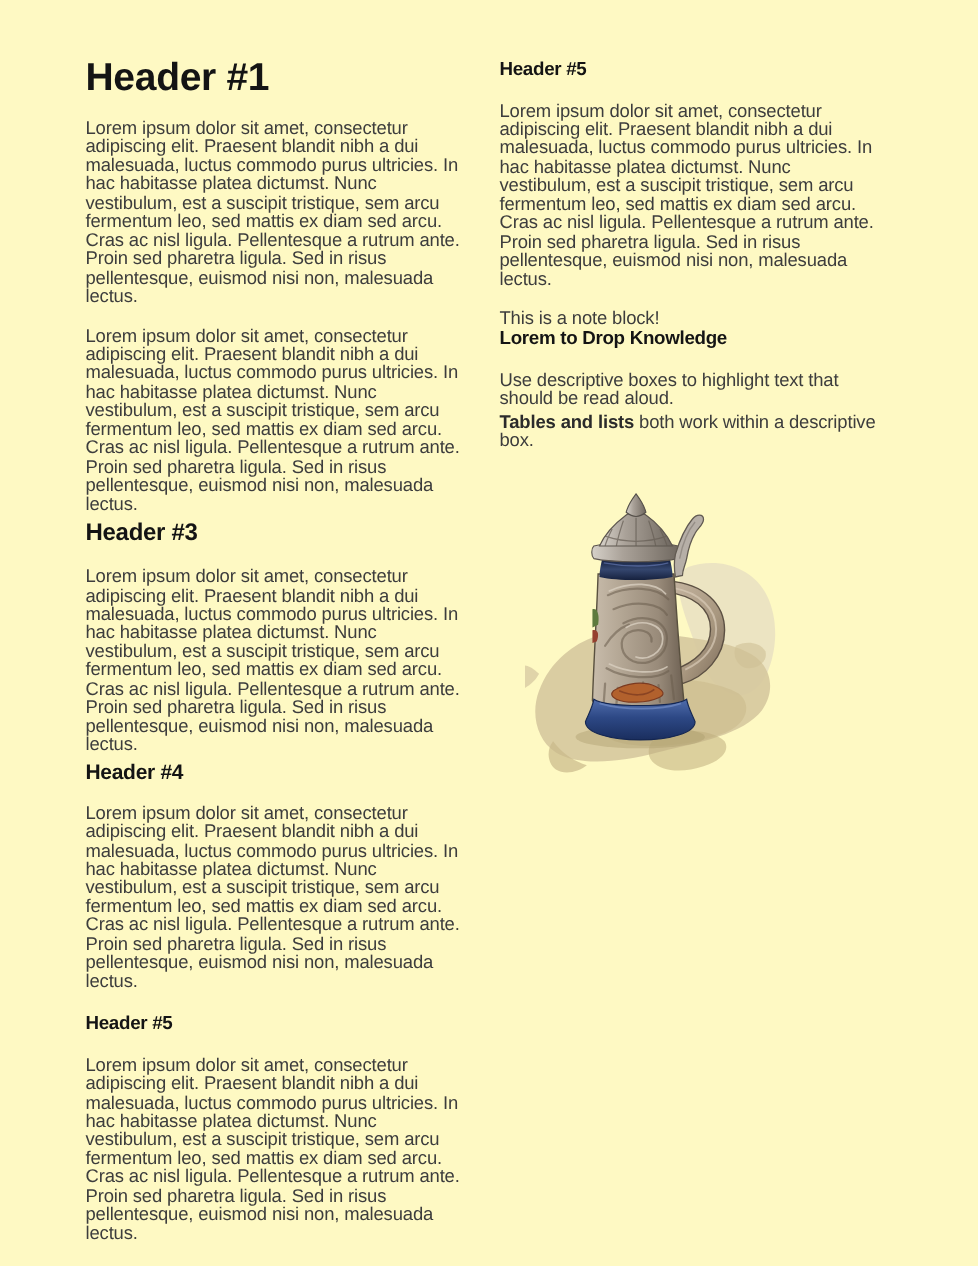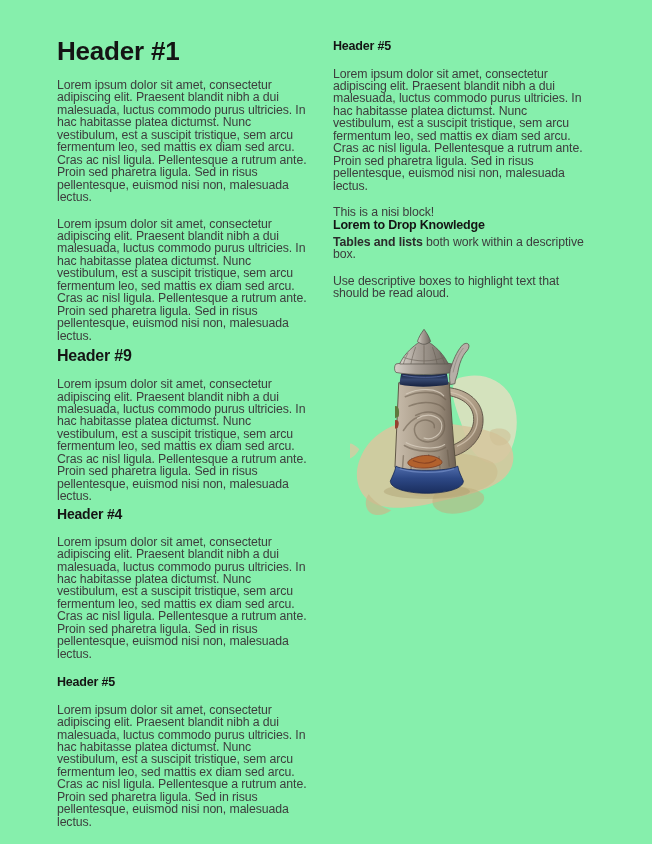--- a/index.html
+++ b/index.html
@@ -3,21 +3,21 @@
 <meta charset="utf-8">
 <style>
   * { margin:0; padding:0; box-sizing:border-box; }
   html,body { background:#ffffff; }
   body {
     width:652px; height:844px; overflow:hidden;
     font-family:"Liberation Sans","DejaVu Sans",sans-serif;
     color:#3d3d3d;
   }
   .page {
-    width:652px; height:844px; background:#86efac;
+    width:652px; height:844px; background:#fef9c3;
     display:flex; gap:23px;
     padding:38px 60px 20px 57px;
   }
   .col { width:253px; flex:0 0 253px; }
 
   p.body {
     font-size:12.3px; line-height:12.45px; letter-spacing:-0.1px;
     color:#3d3d3d; text-align:left;margin-top:14px;
   }
   h1,h2,h3,h4,h5 { color:#141414; font-weight:700; letter-spacing:-0.2px; }
@@ -43,43 +43,43 @@
 
   <div class="col col-left">
     <section>
       <h1>Header #1</h1>
       <p class="body">Lorem ipsum dolor sit amet, consectetur adipiscing elit. Praesent blandit nibh a dui malesuada, luctus commodo purus ultricies. In hac habitasse platea dictumst. Nunc vestibulum, est a suscipit tristique, sem arcu fermentum leo, sed mattis ex diam sed arcu. Cras ac nisl ligula. Pellentesque a rutrum ante. Proin sed pharetra ligula. Sed in risus pellentesque, euismod nisi non, malesuada lectus.</p>
     </section>
     <section>
       <p class="body">Lorem ipsum dolor sit amet, consectetur adipiscing elit. Praesent blandit nibh a dui malesuada, luctus commodo purus ultricies. In hac habitasse platea dictumst. Nunc vestibulum, est a suscipit tristique, sem arcu fermentum leo, sed mattis ex diam sed arcu. Cras ac nisl ligula. Pellentesque a rutrum ante. Proin sed pharetra ligula. Sed in risus pellentesque, euismod nisi non, malesuada lectus.</p>
     </section>
     <section>
-      <h3>Header #9</h3>
+      <h3>Header #3</h3>
       <p class="body">Lorem ipsum dolor sit amet, consectetur adipiscing elit. Praesent blandit nibh a dui malesuada, luctus commodo purus ultricies. In hac habitasse platea dictumst. Nunc vestibulum, est a suscipit tristique, sem arcu fermentum leo, sed mattis ex diam sed arcu. Cras ac nisl ligula. Pellentesque a rutrum ante. Proin sed pharetra ligula. Sed in risus pellentesque, euismod nisi non, malesuada lectus.</p>
     </section>
     <section>
       <h4>Header #4</h4>
       <p class="body">Lorem ipsum dolor sit amet, consectetur adipiscing elit. Praesent blandit nibh a dui malesuada, luctus commodo purus ultricies. In hac habitasse platea dictumst. Nunc vestibulum, est a suscipit tristique, sem arcu fermentum leo, sed mattis ex diam sed arcu. Cras ac nisl ligula. Pellentesque a rutrum ante. Proin sed pharetra ligula. Sed in risus pellentesque, euismod nisi non, malesuada lectus.</p>
     </section>
     <section>
       <h5>Header #5</h5>
       <p class="body">Lorem ipsum dolor sit amet, consectetur adipiscing elit. Praesent blandit nibh a dui malesuada, luctus commodo purus ultricies. In hac habitasse platea dictumst. Nunc vestibulum, est a suscipit tristique, sem arcu fermentum leo, sed mattis ex diam sed arcu. Cras ac nisl ligula. Pellentesque a rutrum ante. Proin sed pharetra ligula. Sed in risus pellentesque, euismod nisi non, malesuada lectus.</p>
     </section>
   </div>
 
   <div class="col col-right">
     <h5 class="first">Header #5</h5>
     <p class="body">Lorem ipsum dolor sit amet, consectetur adipiscing elit. Praesent blandit nibh a dui malesuada, luctus commodo purus ultricies. In hac habitasse platea dictumst. Nunc vestibulum, est a suscipit tristique, sem arcu fermentum leo, sed mattis ex diam sed arcu. Cras ac nisl ligula. Pellentesque a rutrum ante. Proin sed pharetra ligula. Sed in risus pellentesque, euismod nisi non, malesuada lectus.</p>
 
-    <p class="body">This is a nisi block!</p>
+    <p class="body">This is a note block!</p>
 
     <h5 class="know-title">Lorem to Drop Knowledge</h5>
+    <p class="body">Use descriptive boxes to highlight text that should be read aloud.</p>
+
     <p class="body mt"><strong>Tables and lists</strong><span> both work within a descriptive box.</span></p>
-
-    <p class="body">Use descriptive boxes to highlight text that should be read aloud.</p>
 
     <figure class="stein">
       <svg viewBox="0 0 270 240" width="253" height="225" aria-hidden="true">
         <defs>
           <linearGradient id="gLid" x1="0" y1="0" x2="1" y2="0">
             <stop offset="0" stop-color="#d6d1c9"></stop>
               <stop offset="0.35" stop-color="#aaa299"></stop>
             <stop offset="0.7" stop-color="#8b837a"></stop>
               <stop offset="1" stop-color="#6e675f"></stop>
           </linearGradient>

